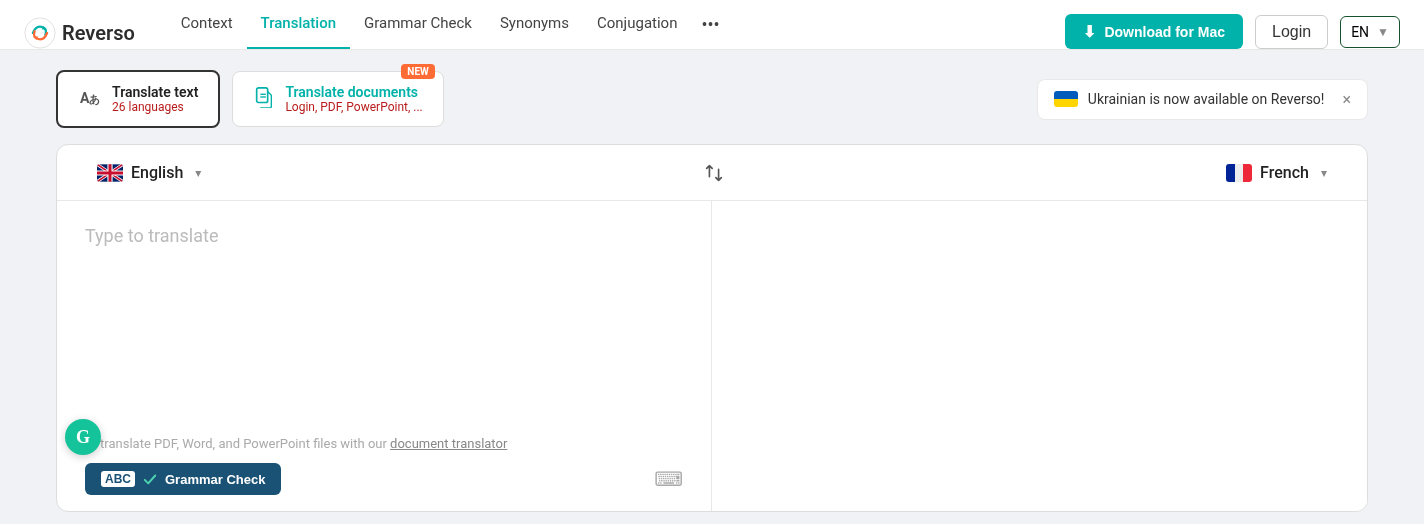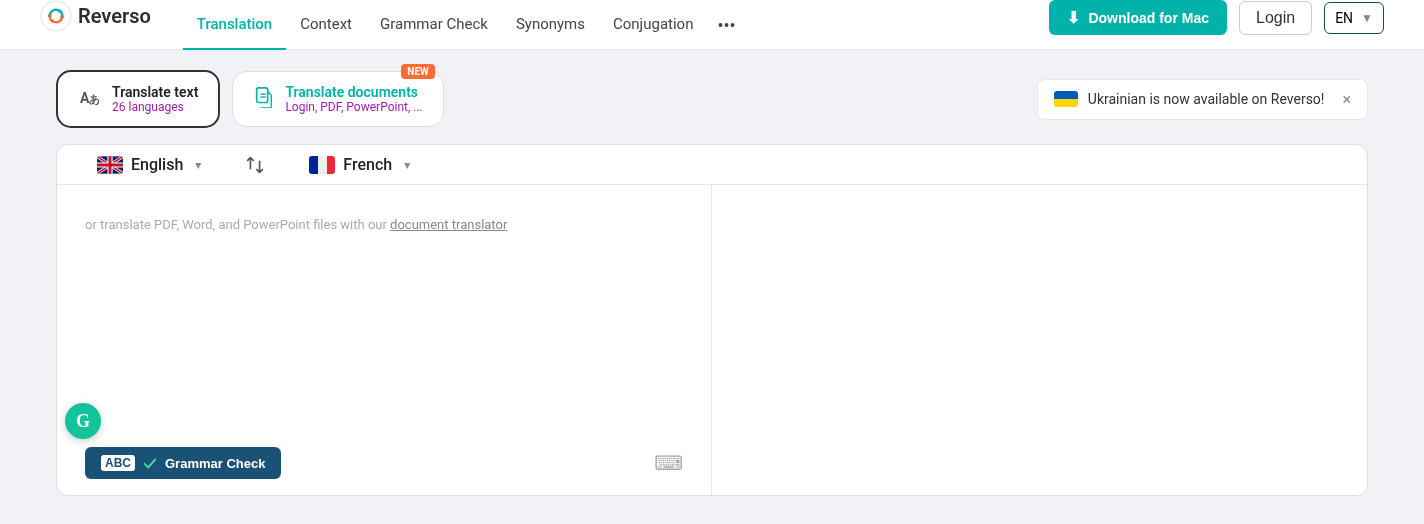--- a/index.html
+++ b/index.html
@@ -9,22 +9,22 @@
       min-height: 524px;
       width: 1424px;
       overflow: hidden;
     }
 
     
     .header {
       background: #fff;
       border-bottom: 1px solid #e8e8e8;
       display: flex;
-      align-items: flex-start;
-      padding: 0 40px;
+      align-items: flex-end;
+      padding: 0 24px;
       height: 50px;
       position: relative;
     }
     .logo {
       display: flex;
       align-items: center;
       gap: 6px;
       text-decoration: none;
       margin-right: 32px;
     }
@@ -114,42 +114,42 @@
 
     
     .main {
       padding: 20px 56px;
     }
     .tab-btn {
       display: flex;
       align-items: center;
       gap: 10px;
       padding: 12px 20px;
-      border-radius: 15px;
+      border-radius: 8px;
       cursor: pointer;
       font-size: 14px;
       background: #fff;
       border: 1px solid #ddd;
     }
     .tab-btn.active {
       border: 2px solid #333;
       background: #fff;
     }
     .tab-btn .tab-icon {
       font-size: 20px;
       color: #555;
     }
     .tab-btn .tab-content .tab-title {
       font-weight: 600;
       color: #222;
       font-size: 14px;
     }
     .tab-btn .tab-content .tab-sub {
       font-size: 12px;
-      color: #a21caf;
+      color: #b91c1c;
     }
     .new-badge {
       background: #ff6b35;
       color: #fff;
       font-size: 10px;
       font-weight: 700;
       padding: 2px 6px;
       border-radius: 4px;
       position: absolute;
       top: -8px;
@@ -196,22 +196,23 @@
     .translation-panel {
       background: #fff;
       border-radius: 12px;
       border: 1px solid #ddd;
       overflow: hidden;
     }
     .lang-bar {
       display: flex;
       align-items: center;
       padding: 2px 24px;
-      height: 40px;
+      height: 56px;
       border-bottom: 1px solid #e8e8e8;
+      justify-content: space-between;
     }
     .lang-selector-panel {
       display: flex;
       align-items: center;
       gap: 8px;
       cursor: pointer;
       padding: 8px 16px;
       border-radius: 6px;
       font-size: 16px;
       font-weight: 500;
@@ -365,22 +366,22 @@
       <circle cx="18" cy="18" r="17" fill="#fff" stroke="#ddd" stroke-width="1"></circle>
       <path d="M10 18 Q14 8 22 12 Q26 14 24 20" stroke="#00b2a9" stroke-width="2.5" fill="none" stroke-linecap="round"></path>
       <path d="M26 18 Q22 28 14 24 Q10 22 12 16" stroke="#ff6b35" stroke-width="2.5" fill="none" stroke-linecap="round"></path>
       <polygon points="22,10 26,14 20,14" fill="#00b2a9"></polygon>
       <polygon points="14,26 10,22 16,22" fill="#ff6b35"></polygon>
     </svg>
     <span class="logo-text">Reverso</span>
   </a>
 
   <nav class="nav">
+    <a class="nav-item">Context</a>
     <a class="nav-item active">Translation</a>
-    <a class="nav-item">Context</a>
     <a class="nav-item">Grammar Check</a>
     <a class="nav-item">Synonyms</a>
     <a class="nav-item">Conjugation</a>
     <div class="nav-more">•••</div>
   </nav>
 
   <div class="header-right">
     <button class="download-btn">
       <span class="download-icon">⬇</span>
       <span>Download for Mac</span>
@@ -468,20 +469,21 @@
           <div class="fr-red"></div>
         </div>
         <span>French</span>
         <span class="chevron">▾</span>
       </div>
     </div>
 
     <div class="text-areas">
 
       <div class="input-area">
+        <textarea class="translate-input" placeholder="Type to translate" style=""></textarea>
         <div class="sub-text">
           <span>or translate PDF, Word, and PowerPoint files with our </span><a href="#">document translator</a>
         </div>
         <div class="input-footer">
           <button class="grammar-btn">
             <span class="grammar-icon">ABC</span>
             <svg width="14" height="14" viewBox="0 0 16 16" fill="none" xmlns="http://www.w3.org/2000/svg">
               <path d="M2 9l4 4L14 4" stroke="#4cd4b0" stroke-width="2.2" stroke-linecap="round" stroke-linejoin="round"></path>
             </svg>
             <span>Grammar Check</span>

